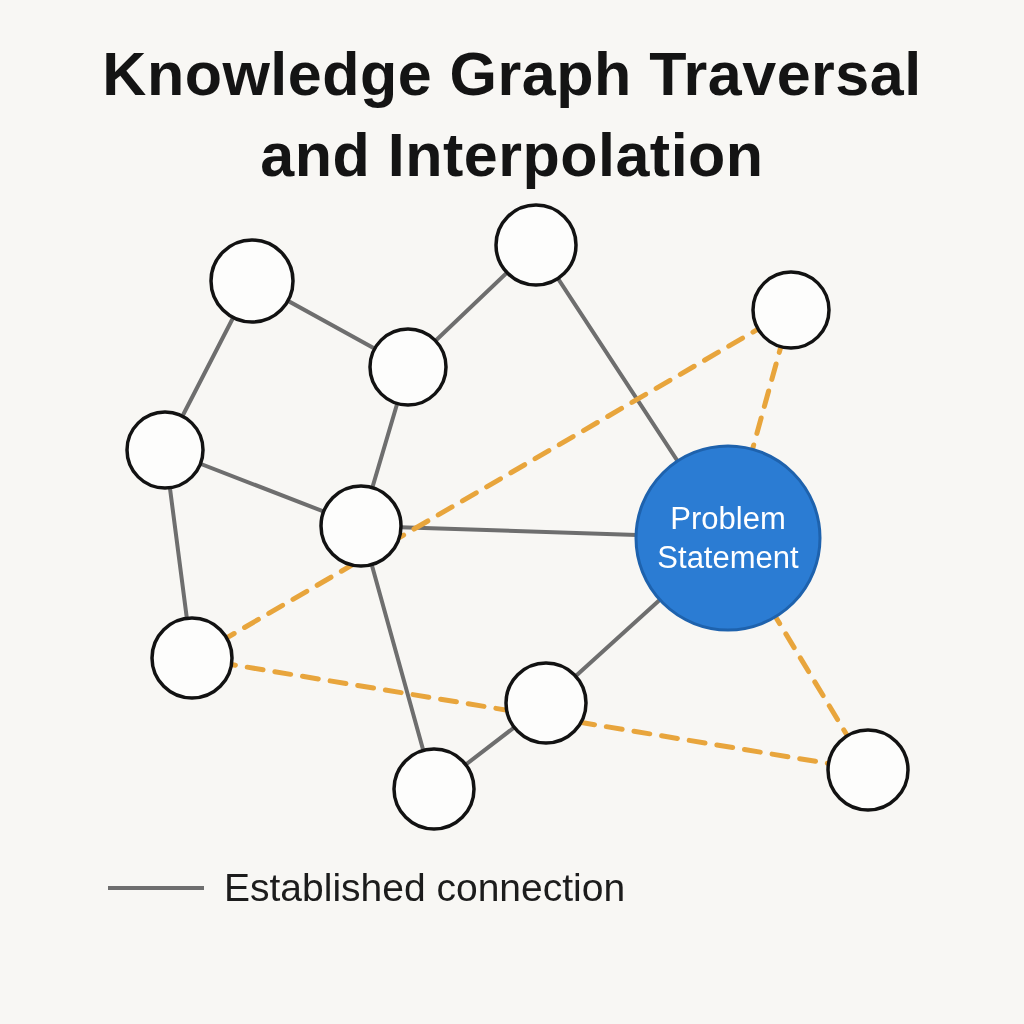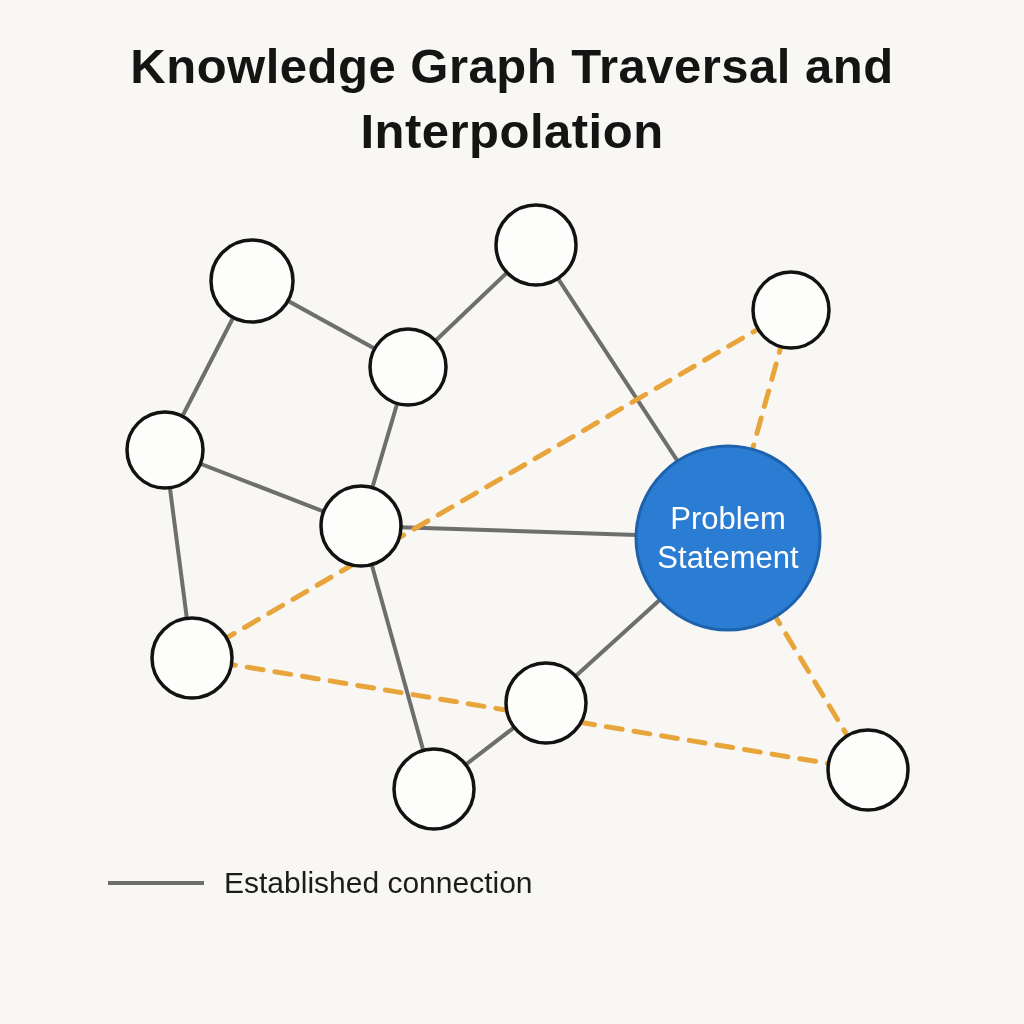--- a/index.html
+++ b/index.html
@@ -14,21 +14,21 @@
     background: #f8f7f4;
     overflow: hidden;
   }
   .title {
     position: absolute;
     top: 34px;
     left: 50%;
     transform: translateX(-50%);
     width: 880px;
     text-align: center;
-    font-size: 49px;
+    font-size: 61px;
     line-height: 1.32;
     font-weight: bold;
     color: #141414;
     letter-spacing: 0.5px;
   }
   #graph-svg {
     position: absolute;
     left: 0;
     top: 0;
   }
@@ -49,21 +49,21 @@
     width: 96px;
     height: 0;
   }
   .legend-swatch.solid {
     border-top: 4px solid #6e6e6e;
   }
   .legend-swatch.dashed {
     border-top: 5px dashed #e8a53c;
   }
   .legend-label {
-    font-size: 30px;
+    font-size: 39px;
     color: #1c1c1c;
   }
 </style>
 </head>
 <body>
 
 <div id="canvas">
 
   <svg id="graph-svg" width="1024" height="1024" viewBox="0 0 1024 1024">
       <line x1="252" y1="281" x2="408" y2="367" stroke="#6e6e6e" stroke-width="4" stroke-linecap="round"></line>

